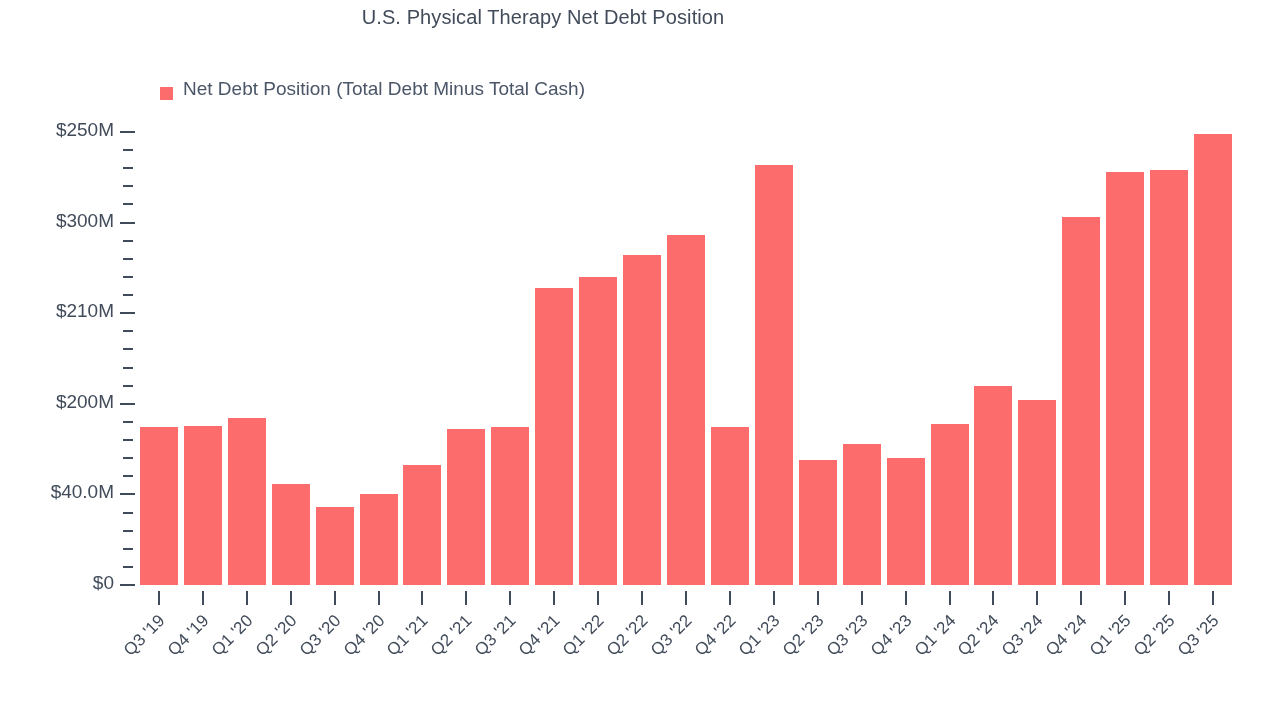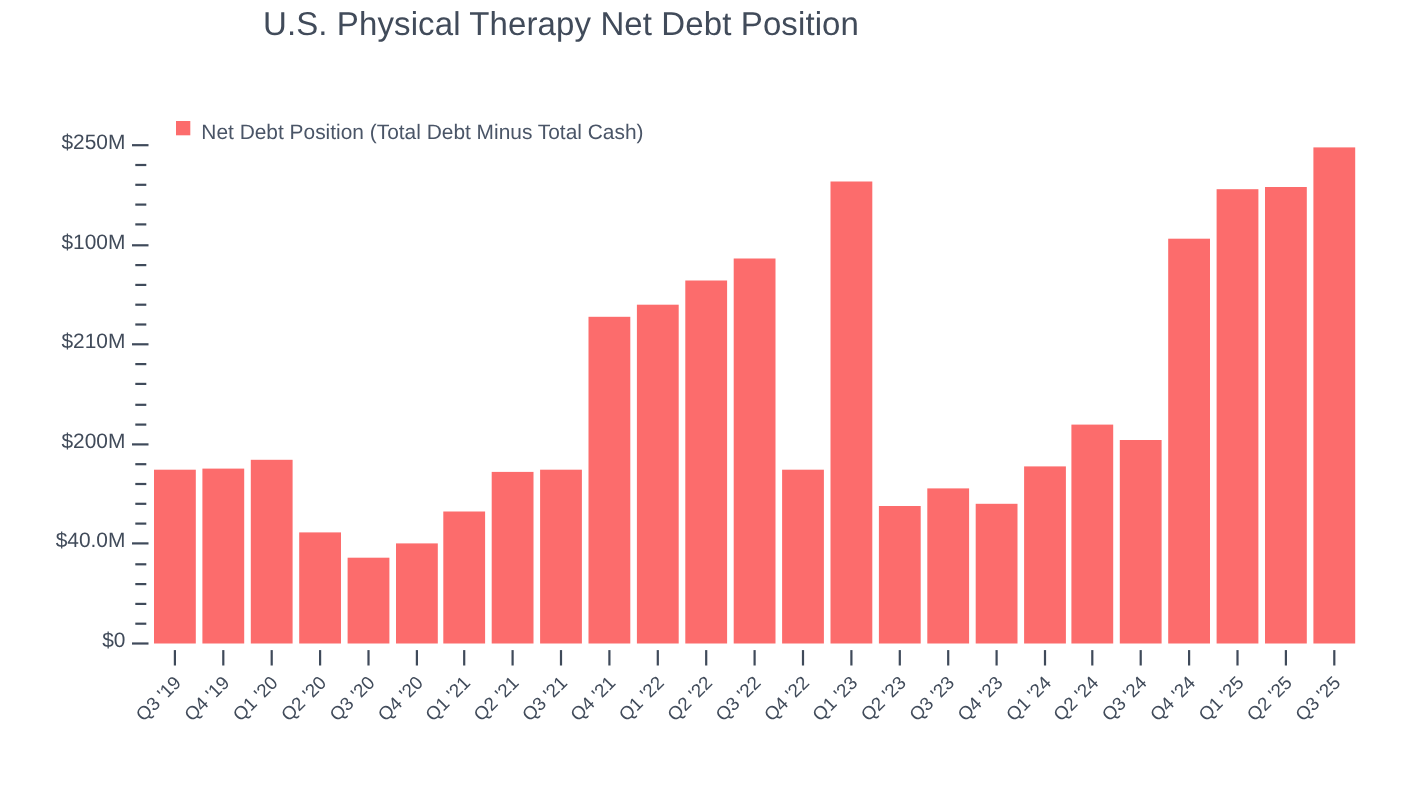--- a/index.html
+++ b/index.html
@@ -20,33 +20,33 @@
     inset: 0;
     width: 1280px;
     height: 720px;
   }
   .chart-title {
     position: absolute;
     top: 6px;
     left: 0;
     width: 1020px;
     text-align: center;
-    font-size: 30px;
+    font-size: 20px;
     font-weight: 400;
     color: #414b5a;
     letter-spacing: 0.1px;
+    padding-left: 33px;
   }
   .legend {
     position: absolute;
     top: 78px;
     left: 160px;
     display: flex;
-    align-items: flex-start;
+    align-items: flex-end;
     gap: 10px;
-    margin-top: 32px;
   }
   .legend-swatch {
     width: 13px;
     height: 13px;
     background: #fc6c6c;
     display: inline-block;
   }
   .legend-label {
     font-size: 19px;
     color: #4a5567;
@@ -235,21 +235,21 @@
         <div class="tick-line"></div>
       </div>
       <div class="ytick minor" style="top: 258.84px;">
         <div class="tick-line"></div>
       </div>
       <div class="ytick minor" style="top: 240.72px;">
         <div class="tick-line"></div>
       </div>
       <div class="ytick major" style="top: 222.6px;">
         <div class="tick-line"></div>
-        <div class="tick-label">$100M</div>
+        <div class="tick-label">$300M</div>
       </div>
       <div class="ytick minor" style="top: 204.48px;">
         <div class="tick-line"></div>
       </div>
       <div class="ytick minor" style="top: 186.36px;">
         <div class="tick-line"></div>
       </div>
       <div class="ytick minor" style="top: 168.24px;">
         <div class="tick-line"></div>
       </div>

